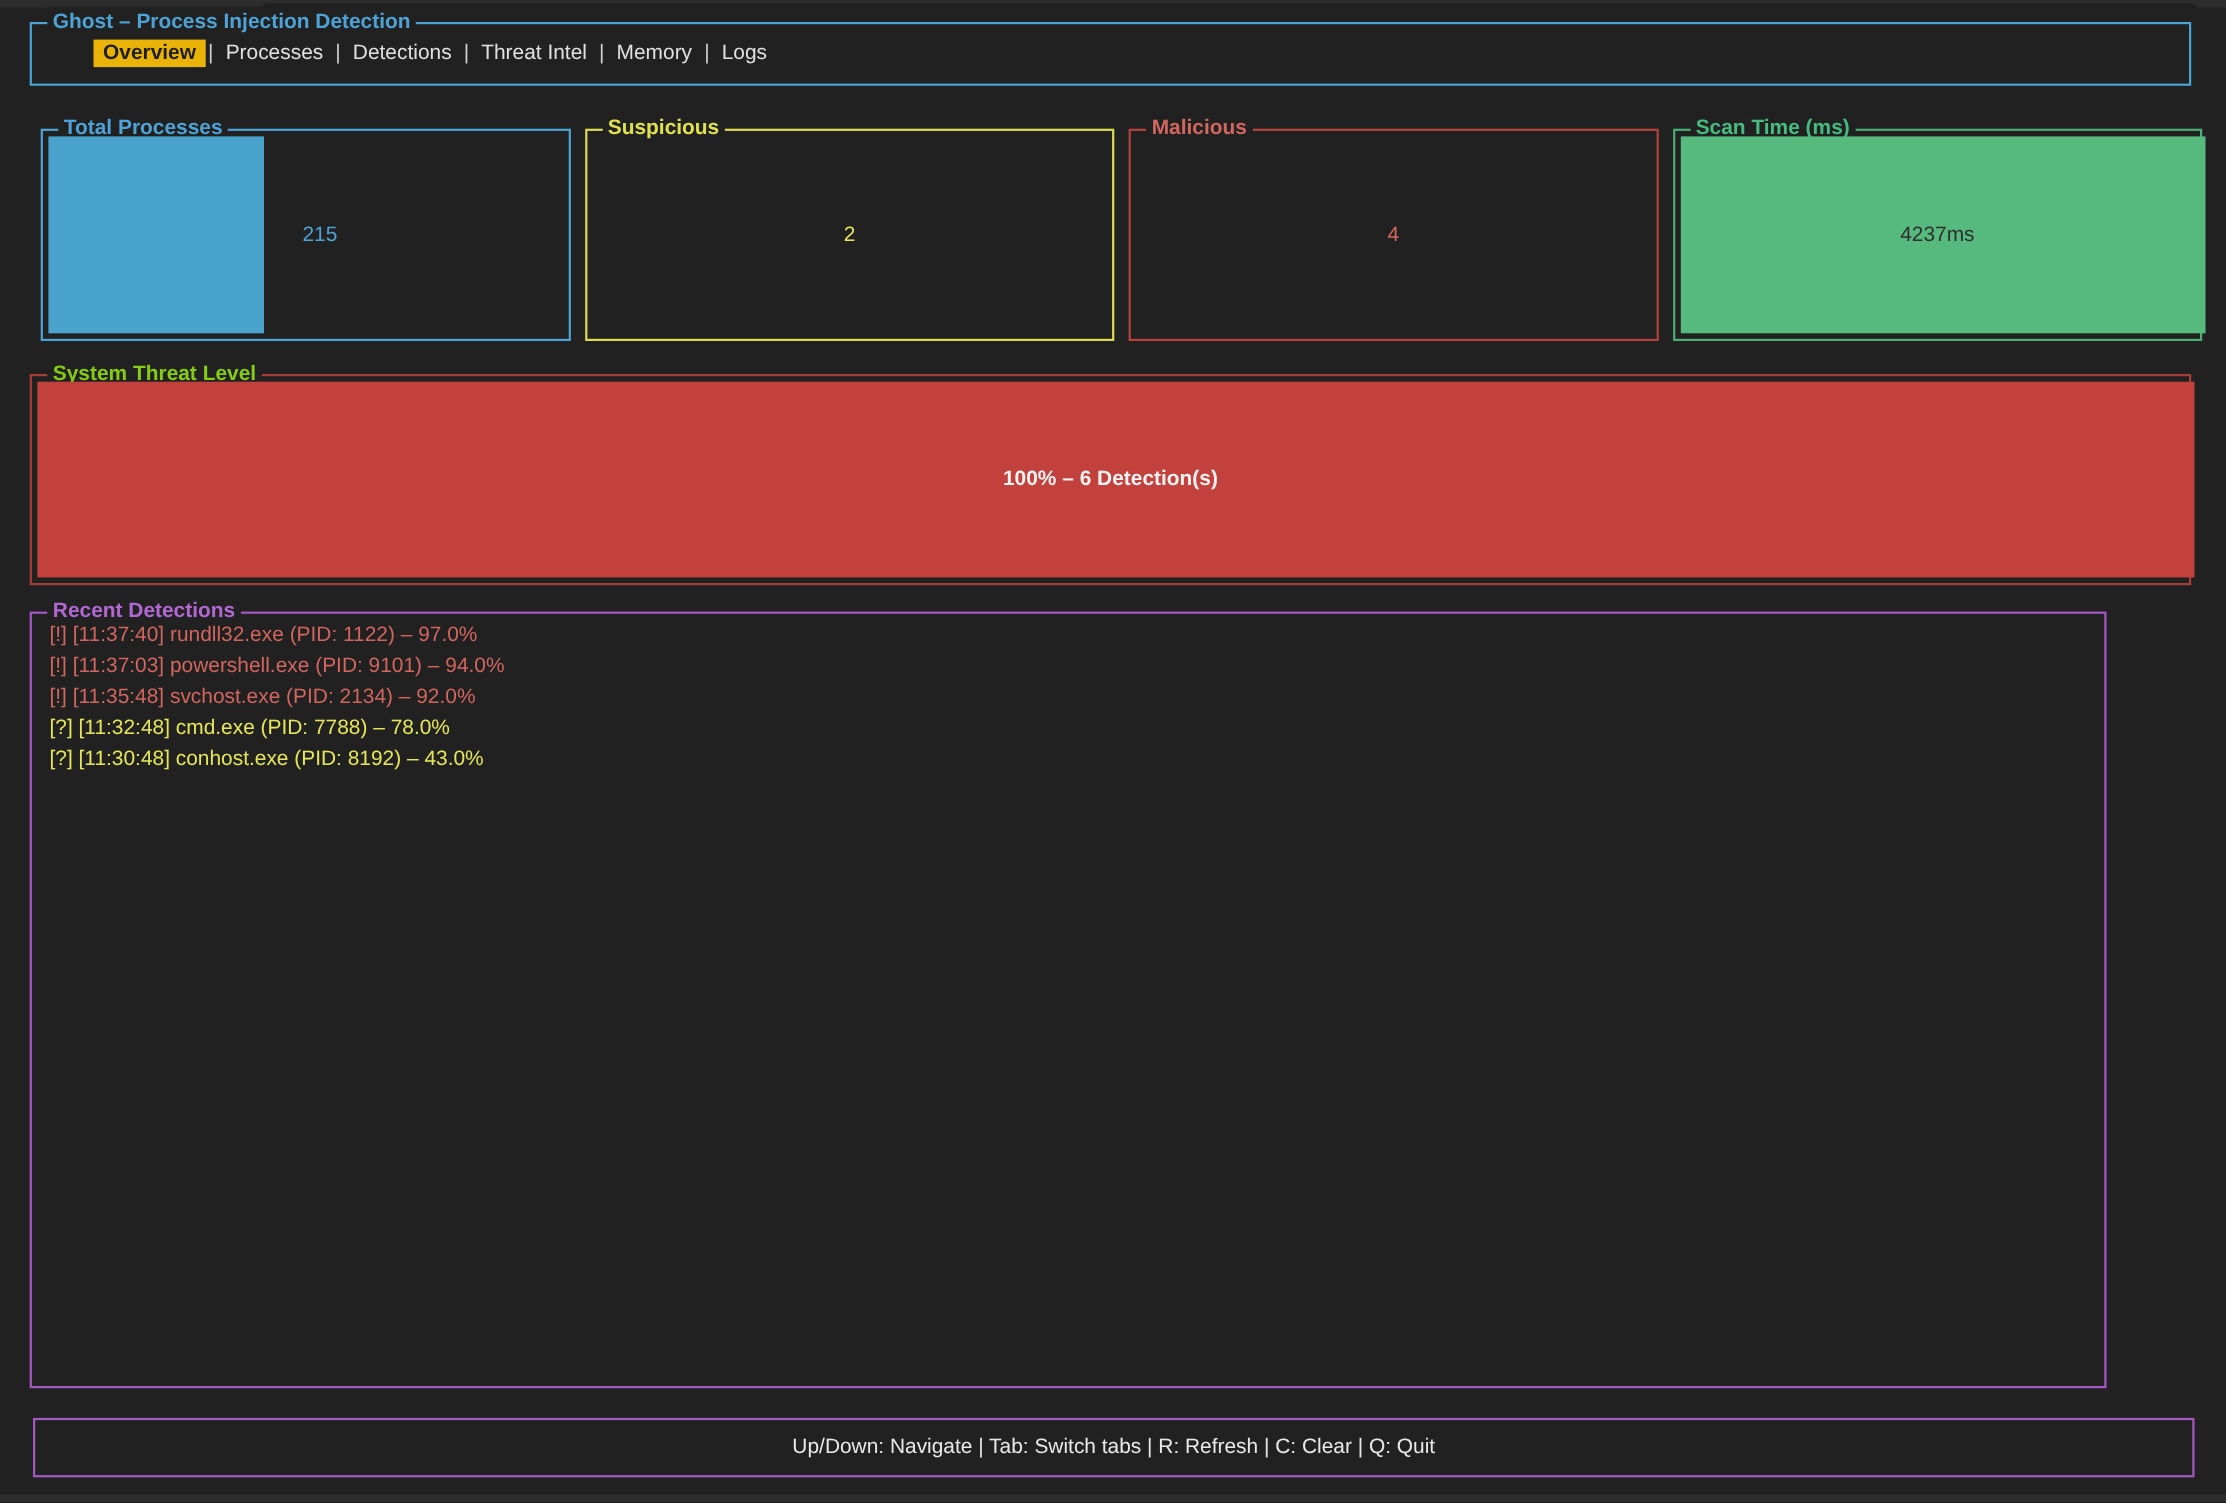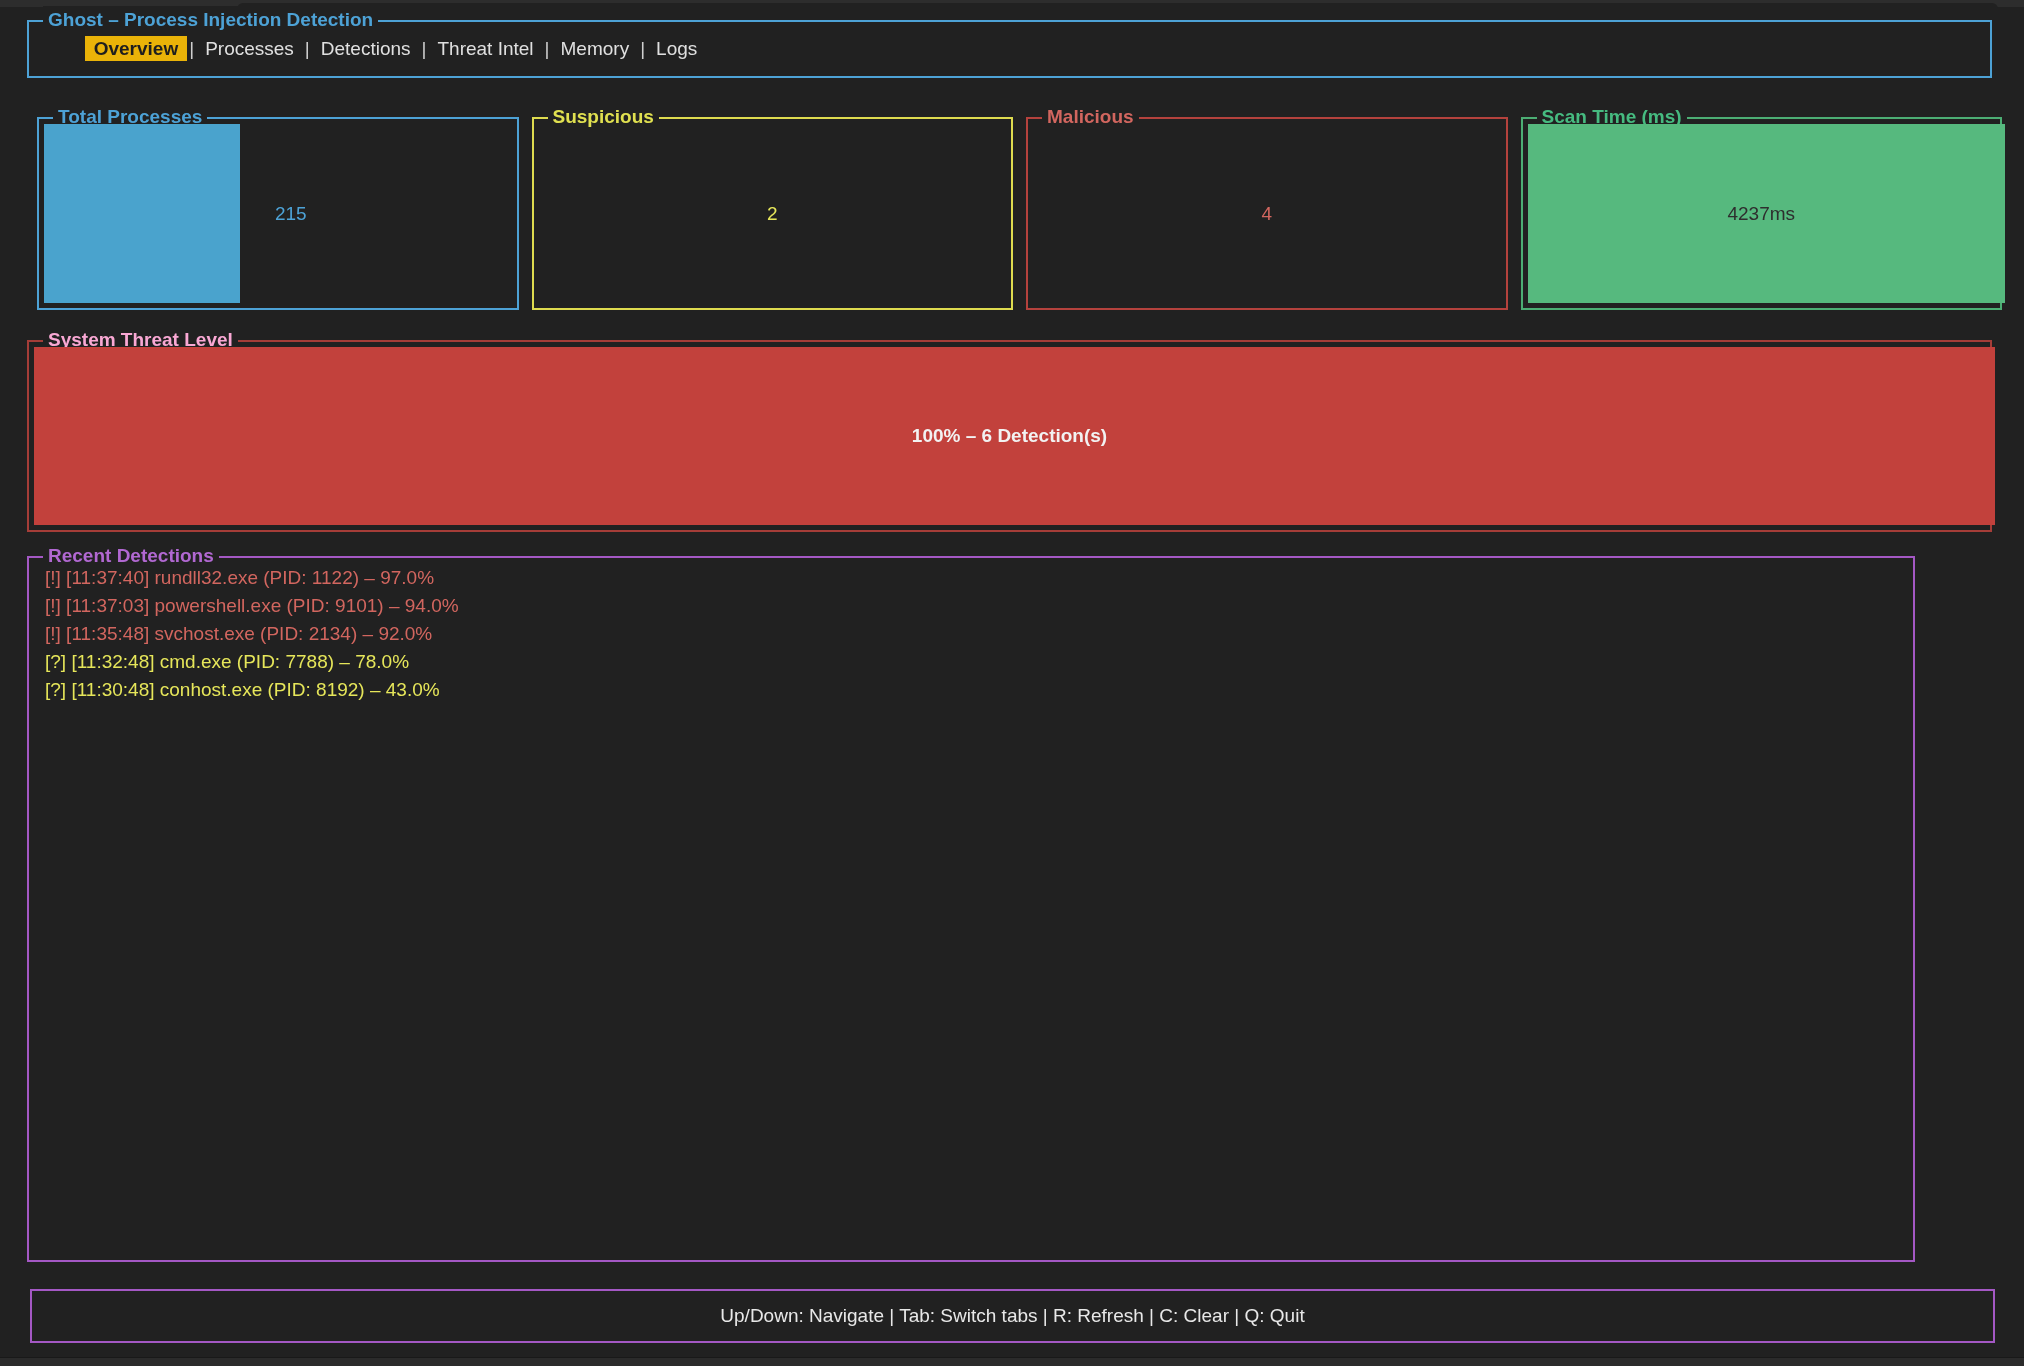--- a/index.html
+++ b/index.html
@@ -58,21 +58,21 @@
   .stat-red    .tui-label { color:#d2665f; }
   .stat-red    .gauge-fill { background:#c2413c; }
   .stat-red    .gauge-value { color:#d2665f; }
   .stat-green  { border-color:#4cae74; }
   .stat-green  .tui-label { color:#46bb80; }
   .stat-green  .gauge-fill { background:#56b97e; }
   .stat-green  .gauge-value { color:#2e2e2e; }
 
   
   .threat-box { left:27px; top:340px; width:1965px; height:192px; border-color:#a53d38; }
-  .threat-box .tui-label { color:#f9a8d4; }
+  .threat-box .tui-label { color:#84cc16; }
   .threat-box .gauge-fill { background:#c2413c; }
   .threat-box .gauge-value { color:#f2f2f2; font-weight:bold; }
 
   
   .recent-box { left:27px; top:556px; width:1888px; height:706px; border-color:#a458c4; }
   .recent-box .tui-label { color:#b168d2; }
   .detections-list { position:absolute; top:6px; left:16px; right:10px; }
   .detection-item { line-height:28px; white-space:pre; cursor:default; }
   .sev-high   { color:#d2665f; }
   .sev-medium { color:#e6e65a; }

